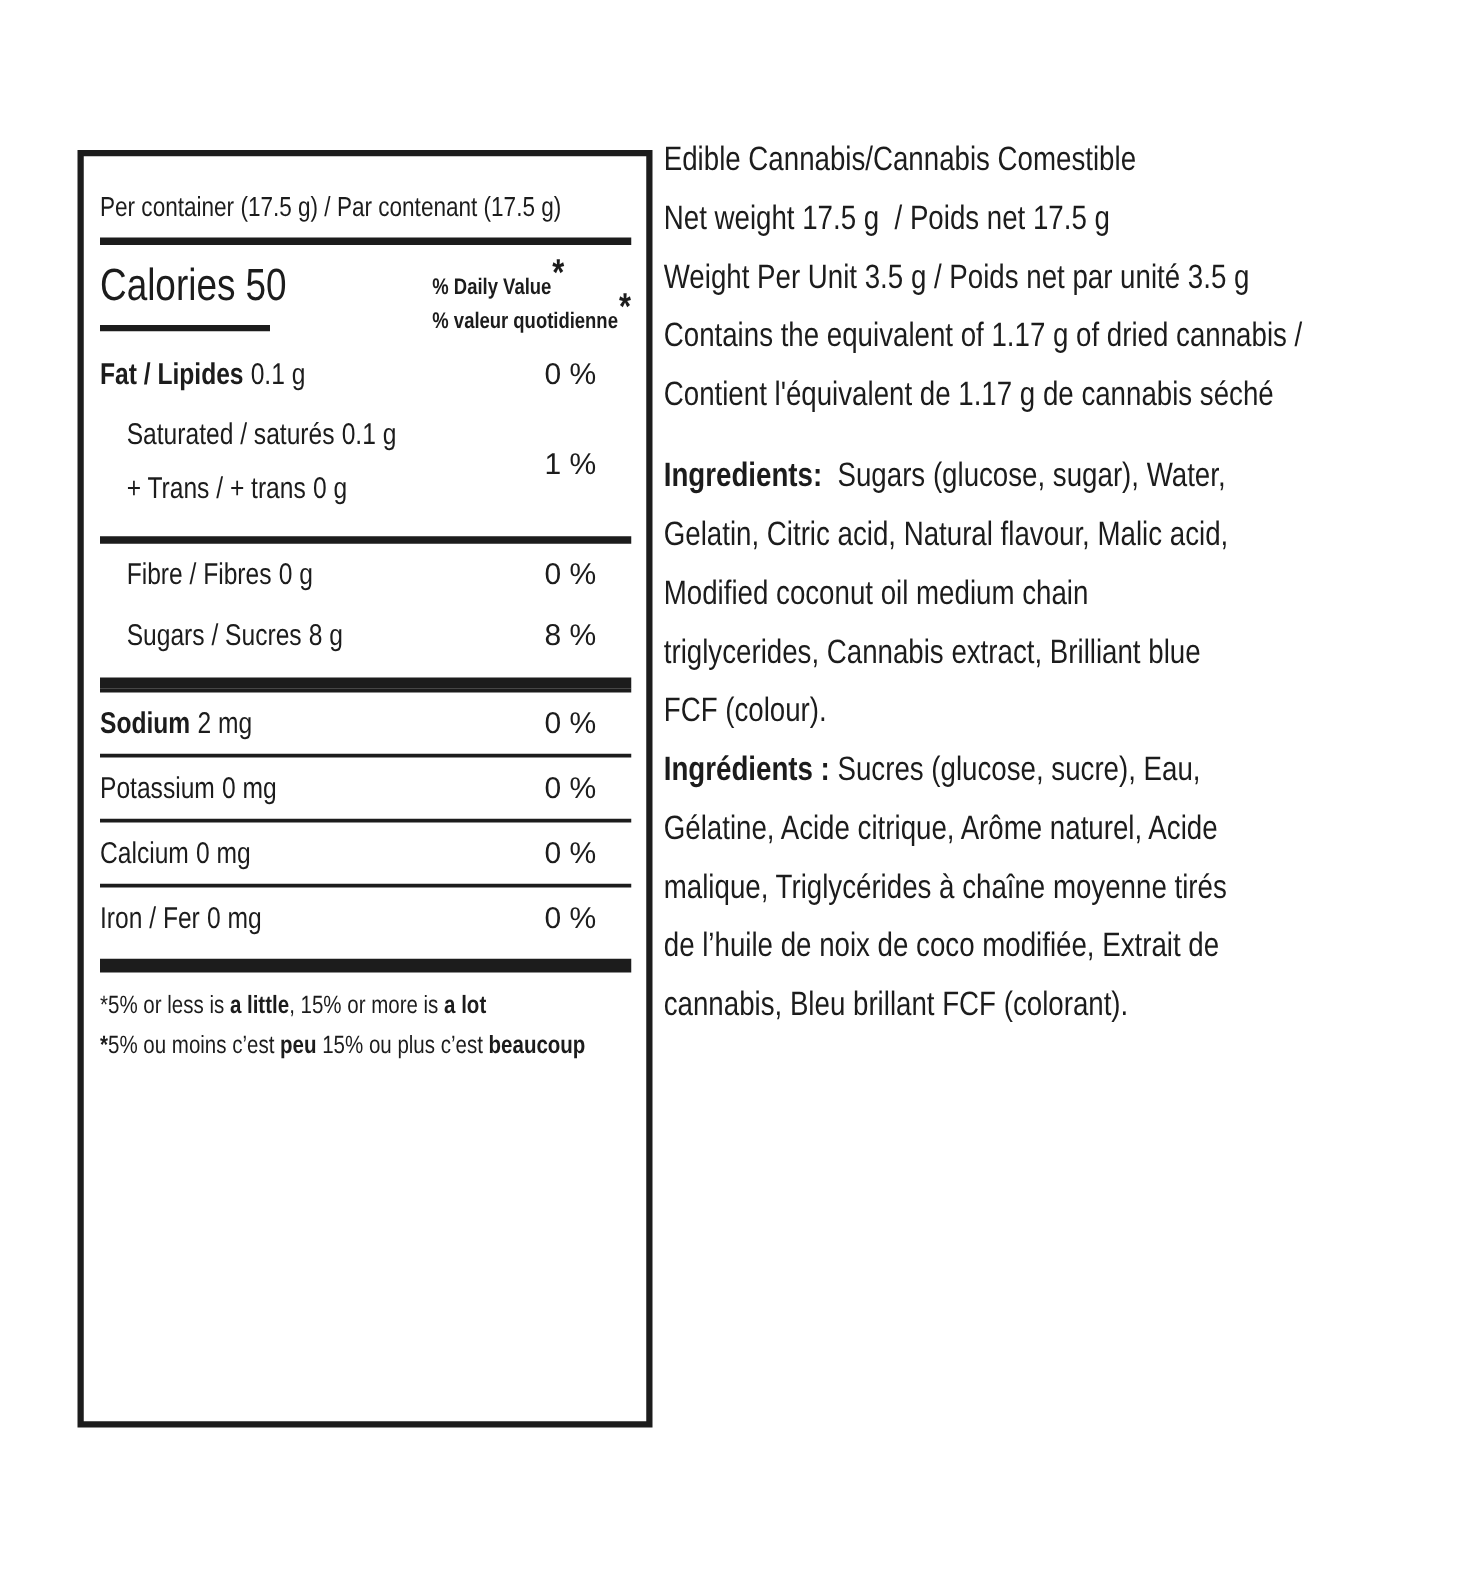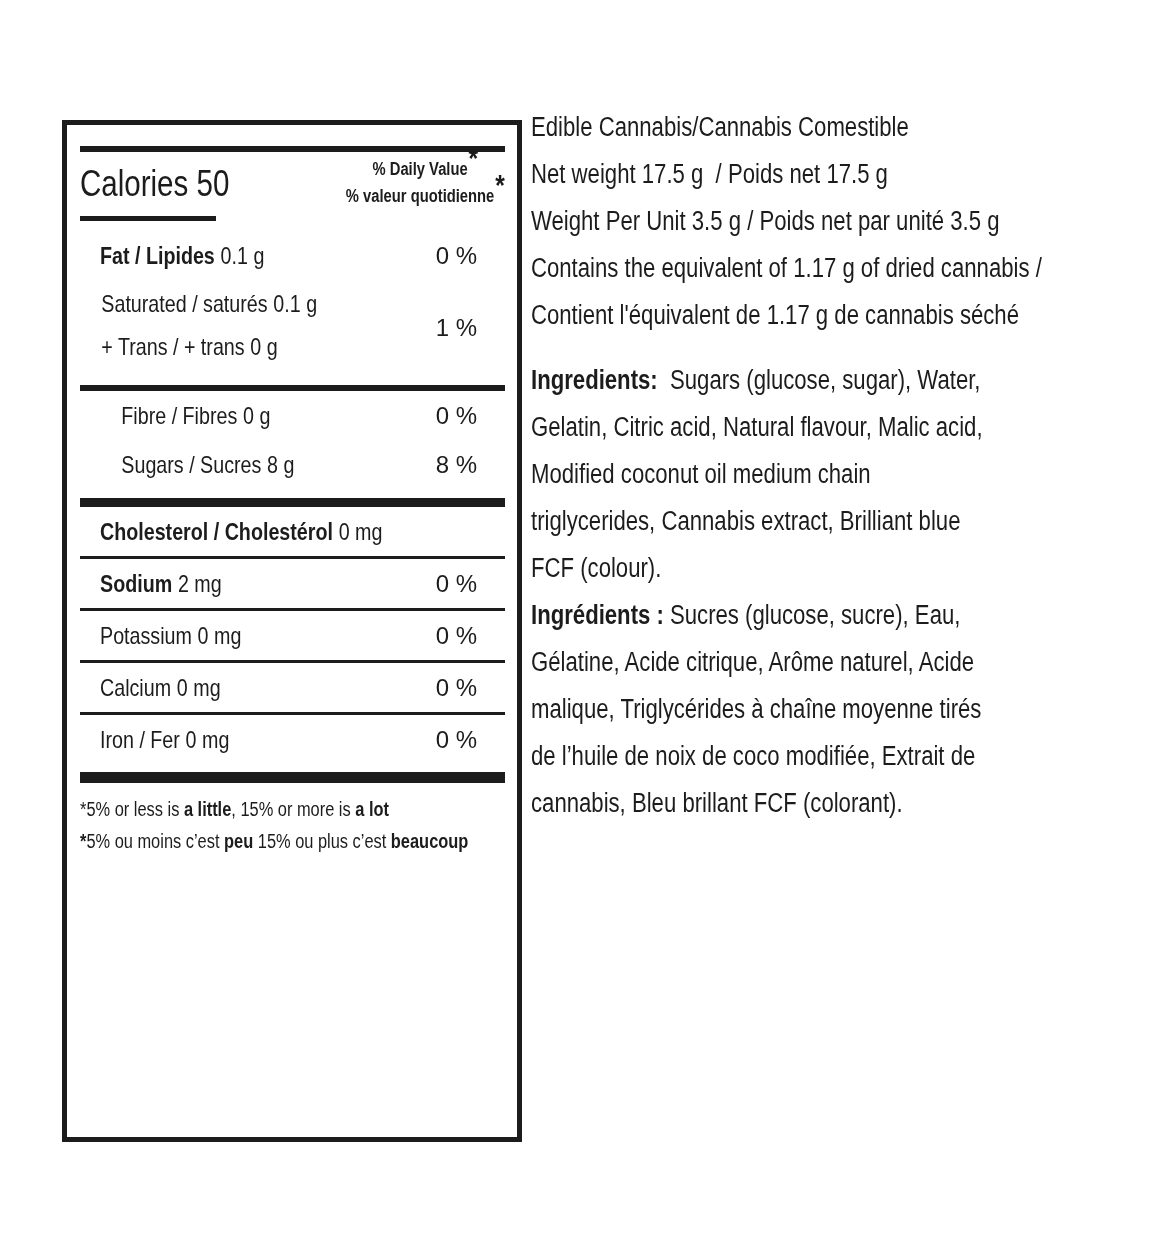--- a/index.html
+++ b/index.html
@@ -20,44 +20,47 @@
     border:5px solid #1c1c1c;box-sizing:border-box;
     padding:12px 12px 8px 13px;
   }
   .nf-title{font-size:45px;font-weight:bold;line-height:55px;letter-spacing:-1px;}
   .nf-serving{font-size:22px;line-height:30px;margin-top:14px;}
   .rule-thick{border-top:6px solid #1c1c1c;margin:9px 0 0 0;}
   .rule{border-top:3px solid #1c1c1c;}
   .cal-block{position:relative;padding:12px 0 6px 0;}
   .cal{font-size:36px;font-weight:normal;line-height:40px;}
   .cal-bar{width:136px;height:5px;background:#1c1c1c;margin:12px 0 4px 0;}
-  .dv{position:absolute;right:0;top:4px;text-align:center;font-size:18px;font-weight:bold;line-height:27px;}
+  .dv{position:absolute;right:0;top:20px;text-align:left;font-size:18px;font-weight:bold;line-height:27px;}
   .dv .line{white-space:pre;}
   .star{display:inline-block;font-size:30px;line-height:0;position:relative;top:-7px;margin-left:1px;}
-  .nrow{position:relative;padding:9px 0;font-size:24px;line-height:31px;margin-left:20px;}
+  .nrow{position:relative;padding:9px 0;font-size:24px;line-height:31px;}
   .nrow .pct{position:absolute;right:28px;top:9px;font-size:24px;white-space:pre;}
   .amt{margin-left:7px;}
   .indent{padding-left:26px;}
   .sat-group{position:relative;padding:2px 0 8px 0;font-size:24px;}
   .sat-group .line{line-height:43px;}
   .sat-group .pct{position:absolute;right:28px;top:50%;transform:translateY(-50%);font-size:24px;white-space:pre;}
   .footbar{height:11px;background:#1c1c1c;margin:8px 0 10px 0;}
   .foot{font-size:20px;line-height:32px;}
 
   
   .rc{position:absolute;left:531px;top:104px;width:620px;font-size:27px;line-height:47px;}
   .rc-ingredients{margin-top:18px;}
   .rc-storage{margin-top:44px;}
 </style>
 </head>
 <body>
 
 <div class="nf">
 
 
+  <div class="nf-serving">
+    <span class="line cond">Per container (17.5 g) / Par contenant (17.5 g)</span>
+  </div>
 
   <div class="rule-thick"></div>
 
   <div class="cal-block">
     <div class="cal">
       <span class="line cond">Calories 50</span>
     </div>
     <div class="cal-bar"></div>
     <div class="dv">
       <span class="line cond-r"><span>% Daily Value</span><span class="star">*</span></span>
@@ -87,23 +90,20 @@
   <div class="nrow">
     <span class="line cond indent"><span>Sugars / Sucres</span><span class="amt">8 g</span></span>
     <span class="pct">8 %</span>
   </div>
 
   <div class="rule-thick"></div>
 
 
   <div class="rule"></div>
 
-  <div class="nrow">
-    <span class="line cond"><span class="bold">Cholesterol / Cholestérol</span><span class="amt">0 mg</span></span>
-  </div>
 
   <div class="rule"></div>
 
   <div class="nrow">
     <span class="line cond"><span class="bold">Sodium</span><span class="amt">2 mg</span></span>
     <span class="pct">0 %</span>
   </div>
 
   <div class="rule"></div>
 

